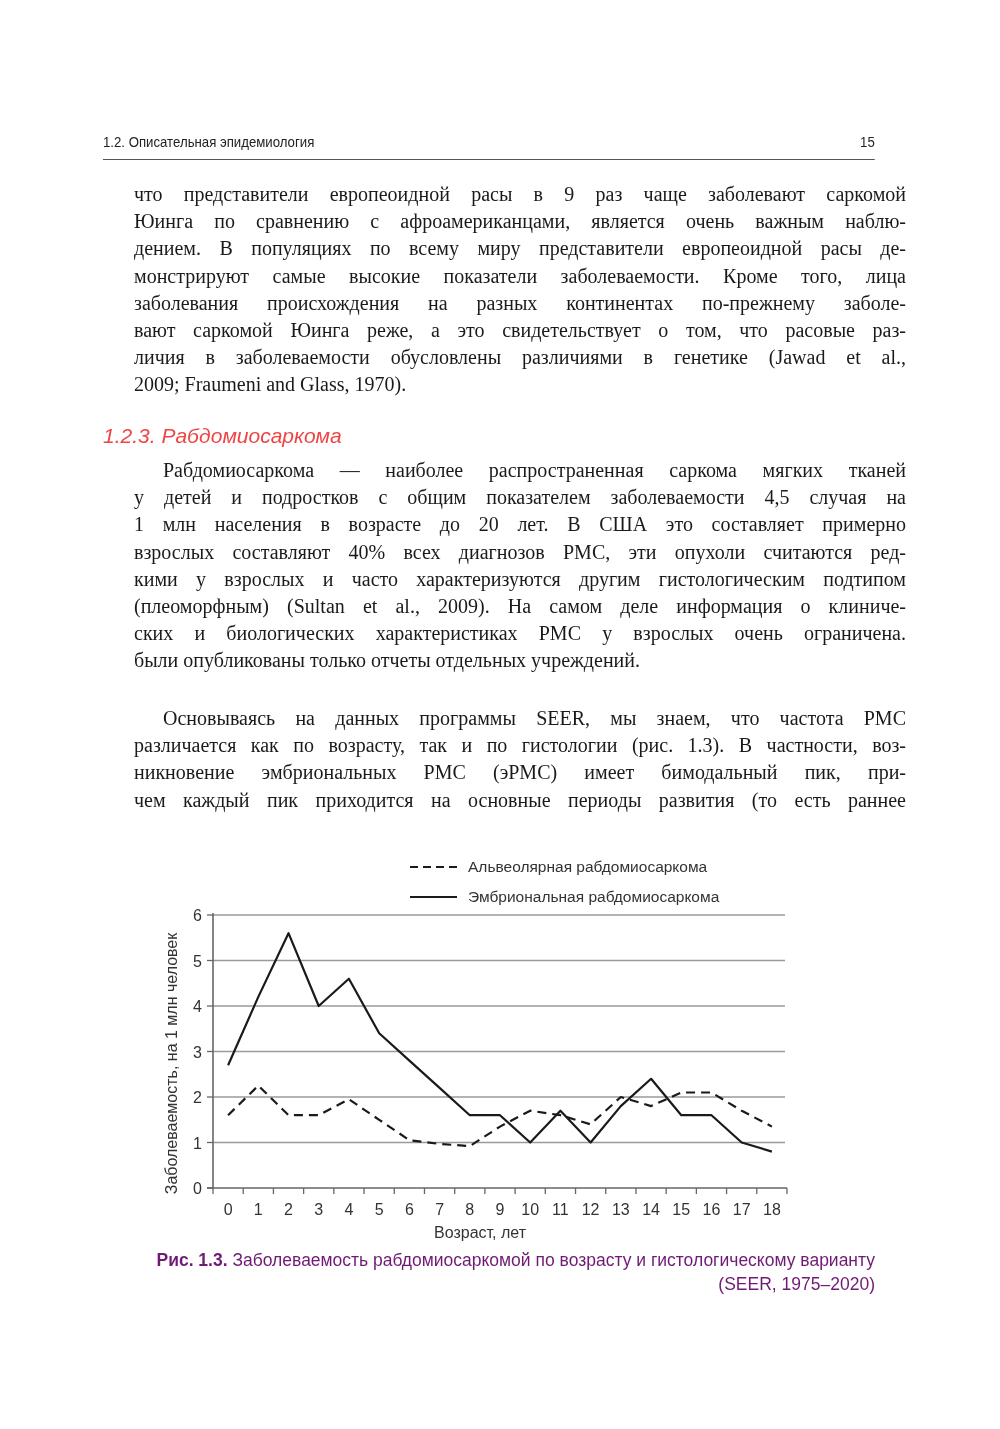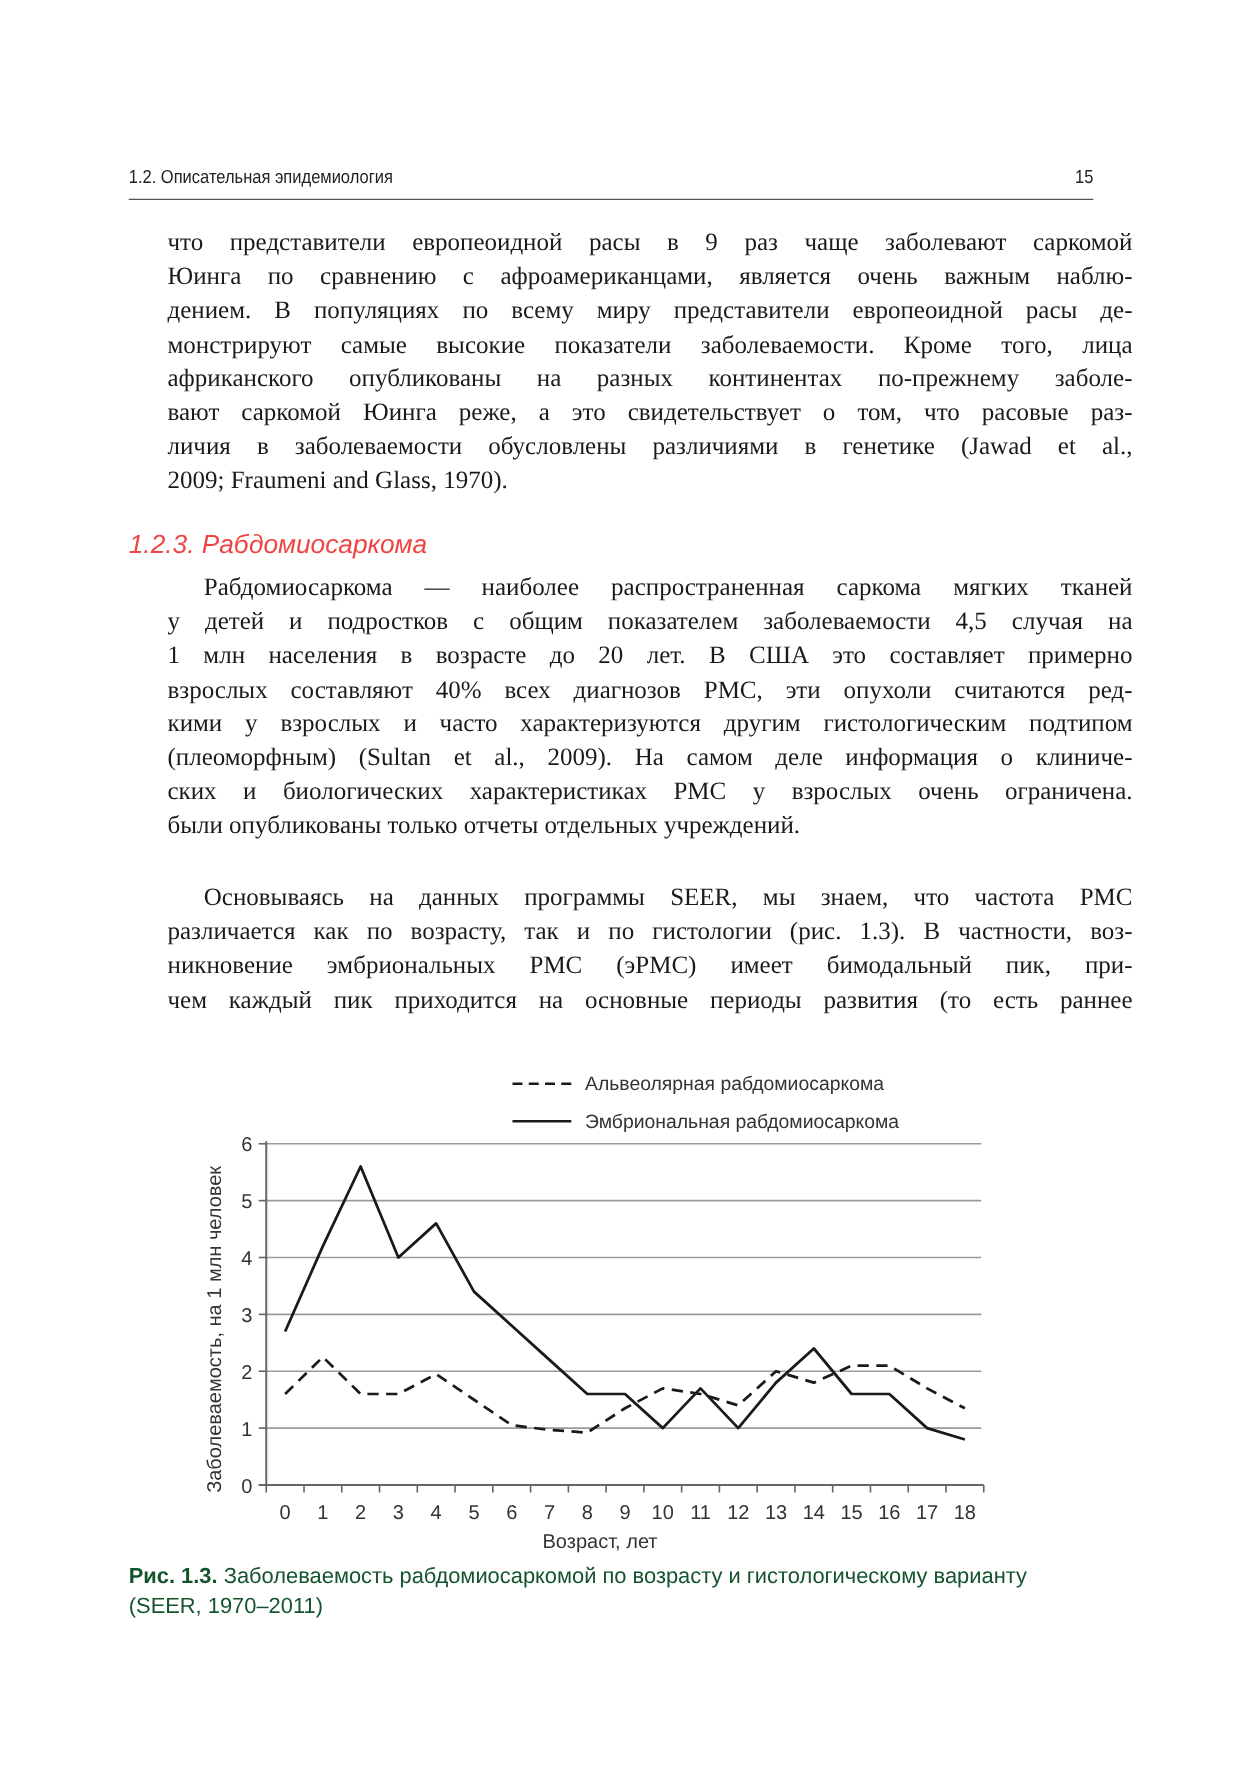--- a/index.html
+++ b/index.html
@@ -19,39 +19,39 @@
   .body-text .line { display: block; text-align: justify; text-align-last: justify; white-space: nowrap; }
   .body-text .line.last { text-align-last: left; }
   .indent { padding-left: 29px; }
   .section-heading {
     position: absolute; left: 103px; top: 424px;
     font-family: "Liberation Sans", sans-serif; font-style: italic; font-size: 21px; color: #ef4444;
   }
   .figure { position: absolute; left: 0; top: 0; width: 1000px; height: 1429px; pointer-events: none; }
   .figure svg { position: absolute; left: 0; top: 0; }
   .caption {
-    position: absolute; left: 103px; top: 1248px; width: 772px; text-align: left;
-    font-family: "Liberation Sans", sans-serif; font-size: 17.5px; line-height: 24px; color: #14532d;
+    position: absolute; left: 103px; top: 1248px; width: 772px; text-align: right;
+    font-family: "Liberation Sans", sans-serif; font-size: 17.5px; line-height: 24px; color: #701a75;
   }
   .caption b { font-weight: bold; }
 </style>
 </head>
 <body>
 
 <div class="running-head">
   <span>1.2. Описательная эпидемиология</span>
   <span>15</span>
 </div>
 
 <div class="body-text" style="top:181px;">
   <span class="line">что представители европеоидной расы в 9 раз чаще заболевают саркомой</span>
   <span class="line">Юинга по сравнению с афроамериканцами, является очень важным наблю-</span>
   <span class="line">дением. В популяциях по всему миру представители европеоидной расы де-</span>
   <span class="line">монстрируют самые высокие показатели заболеваемости. Кроме того, лица</span>
-  <span class="line">африканского опубликованы на разных континентах по-прежнему заболе-</span>
+  <span class="line">заболевания происхождения на разных континентах по-прежнему заболе-</span>
   <span class="line">вают саркомой Юинга реже, а это свидетельствует о том, что расовые раз-</span>
   <span class="line">личия в заболеваемости обусловлены различиями в генетике (Jawad et al.,</span>
   <span class="line last">2009; Fraumeni and Glass, 1970).</span>
 </div>
 
 <div class="section-heading">1.2.3. Рабдомиосаркома</div>
 
 <div class="body-text" style="top:457px;">
   <span class="line indent">Рабдомиосаркома — наиболее распространенная саркома мягких тканей</span>
   <span class="line">у детей и подростков с общим показателем заболеваемости 4,5 случая на</span>
@@ -139,14 +139,14 @@
       <polyline points="228.1,1065.2 258.3,996.9 288.5,933.2 318.7,1006.0 348.9,978.7 379.2,1033.3 409.4,1060.6 439.6,1087.9 469.8,1115.2 500.0,1115.2 530.2,1142.5 560.4,1110.7 590.6,1142.5 620.8,1106.1 651.1,1078.8 681.3,1115.2 711.5,1115.2 741.7,1142.5 771.9,1151.6" fill="none" stroke="#1a1a1a" stroke-width="2.2" stroke-linejoin="round"></polyline>
       <line x1="410" y1="867" x2="457" y2="867" stroke="#1a1a1a" stroke-width="2" stroke-dasharray="8 5"></line>
       <text x="468" y="872" font-family="&quot;Liberation Sans&quot;, sans-serif" font-size="15.5" fill="#333">Альвеолярная рабдомиосаркома</text>
       <line x1="410" y1="897" x2="457" y2="897" stroke="#1a1a1a" stroke-width="2"></line>
       <text x="468" y="902" font-family="&quot;Liberation Sans&quot;, sans-serif" font-size="15.5" fill="#333">Эмбриональная рабдомиосаркома</text>
     </svg>
 </div>
 
 <div class="caption">
   <div><b>Рис. 1.3.</b><span> Заболеваемость рабдомиосаркомой по возрасту и гистологическому варианту</span></div>
-  <div>(SEER, 1970–2011)</div>
+  <div>(SEER, 1975–2020)</div>
 </div>
 
 </body></html>

